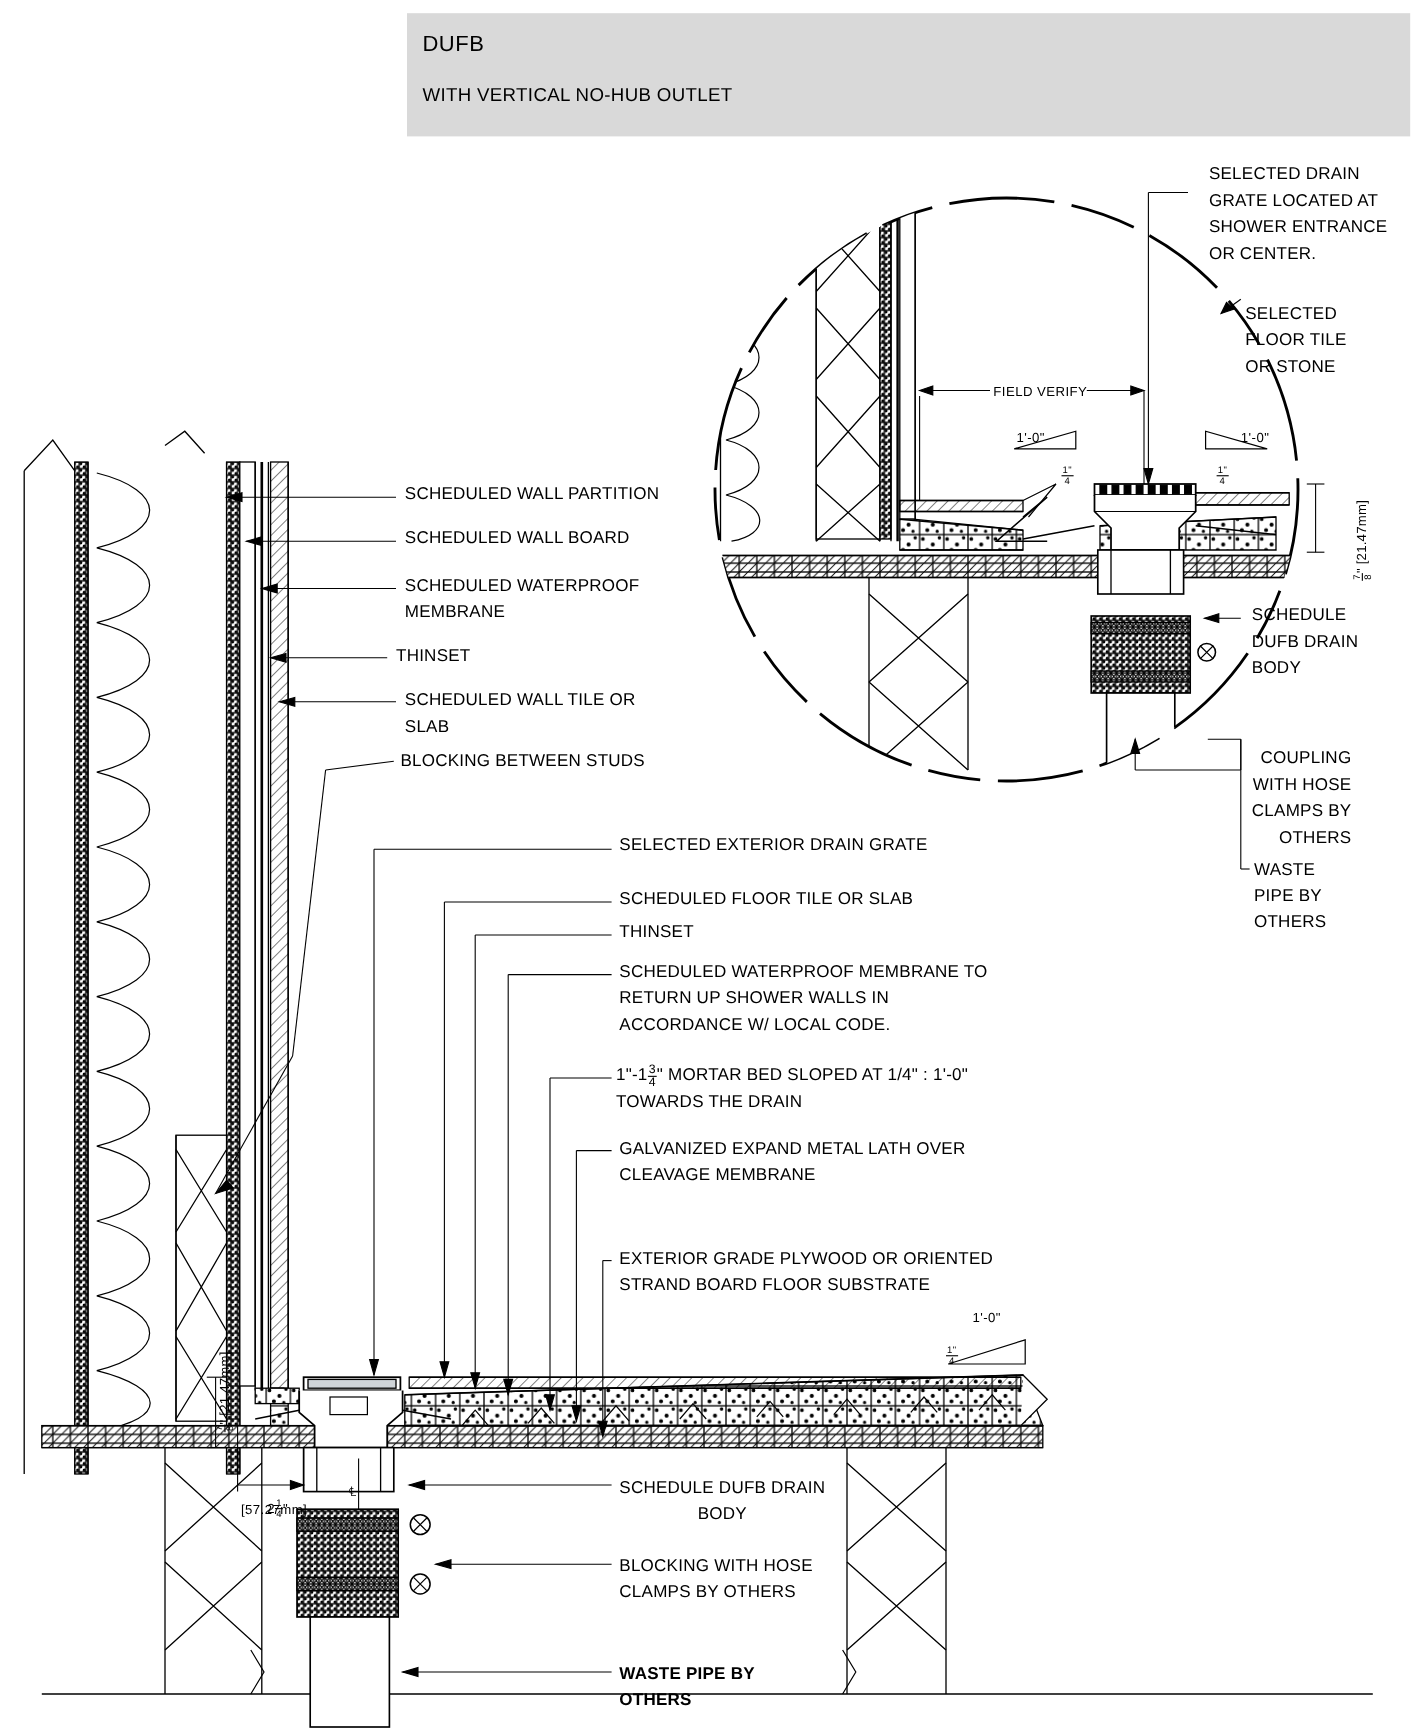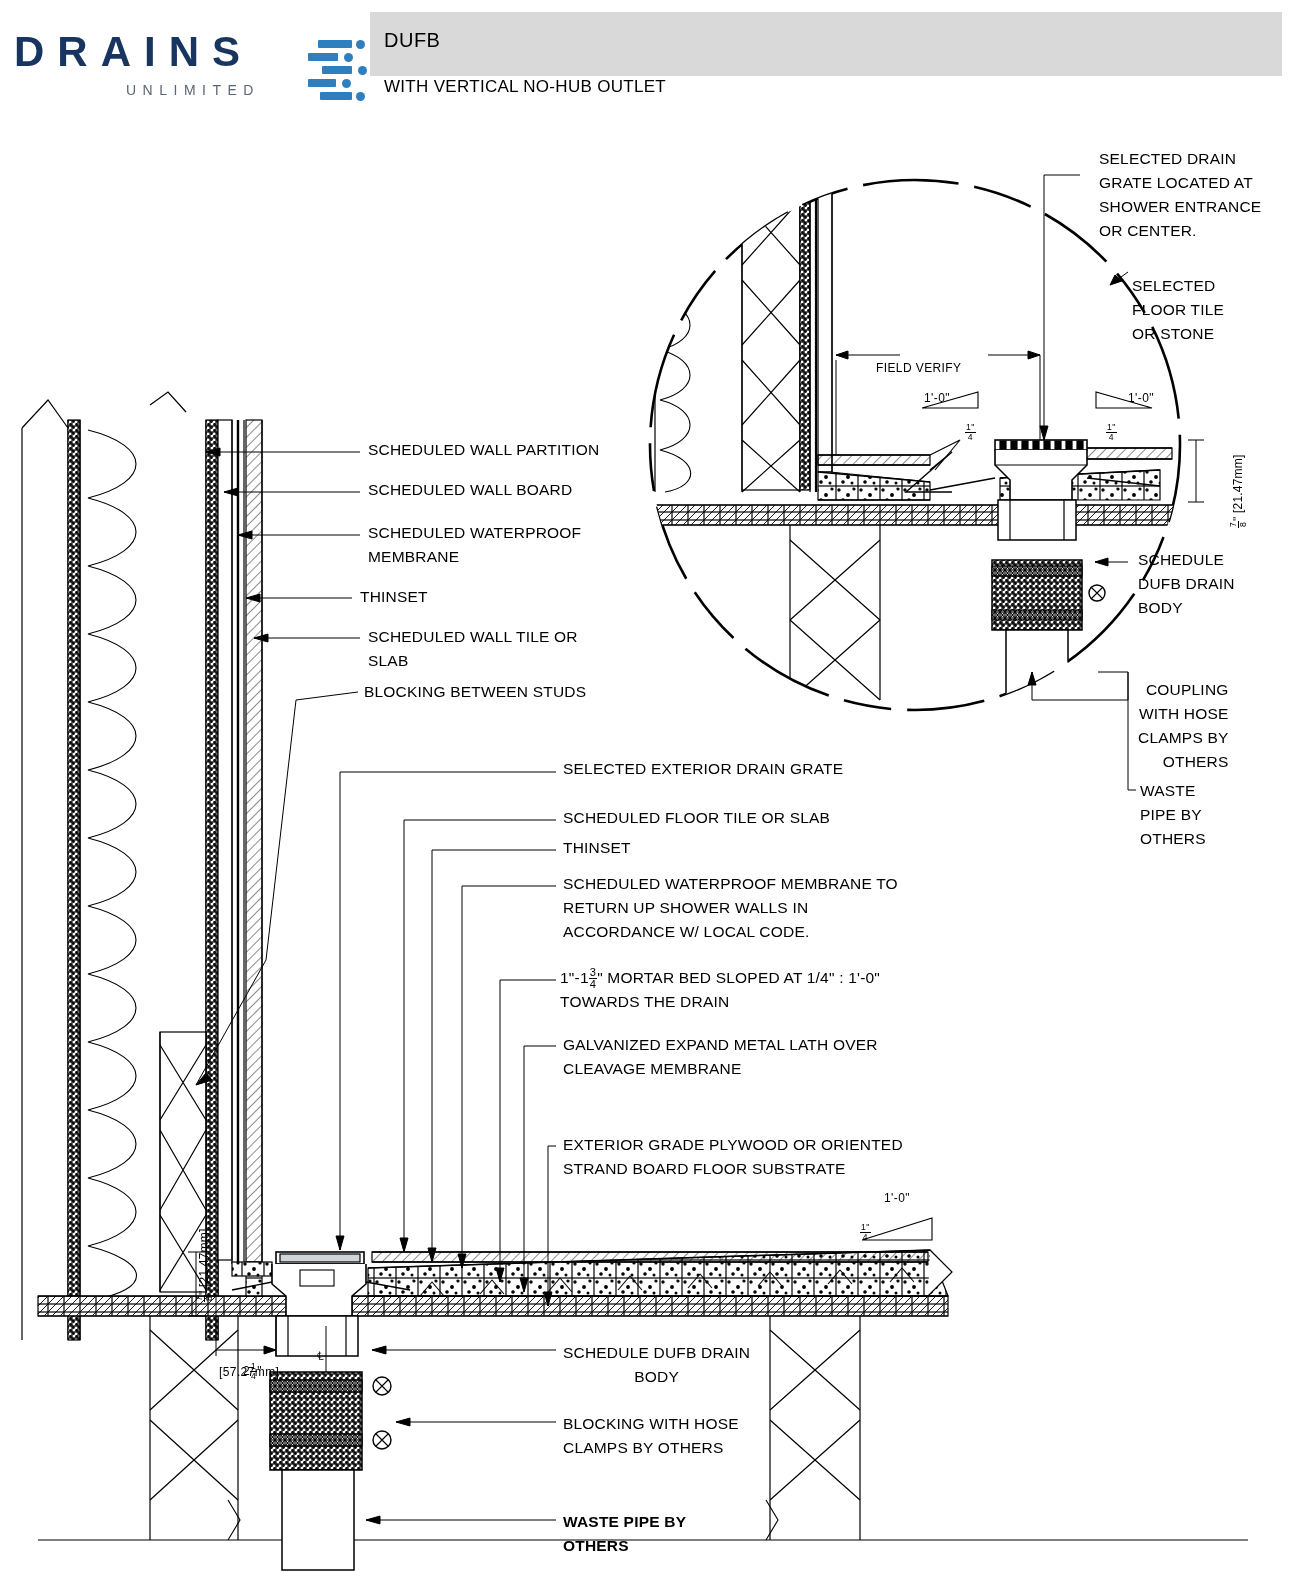--- a/index.html
+++ b/index.html
@@ -63,21 +63,21 @@
   .dot1 { position:absolute; left: 48px; top: 4px;  width: 9px; height: 9px; background:#2f7fbf; border-radius:50%;}
   .dot2 { position:absolute; left: 36px; top: 17px; width: 9px; height: 9px; background:#2f7fbf; border-radius:50%;}
   .dot3 { position:absolute; left: 50px; top: 30px; width: 9px; height: 9px; background:#2f7fbf; border-radius:50%;}
   .dot4 { position:absolute; left: 34px; top: 43px; width: 9px; height: 9px; background:#2f7fbf; border-radius:50%;}
   .dot5 { position:absolute; left: 48px; top: 56px; width: 9px; height: 9px; background:#2f7fbf; border-radius:50%;}
 
   .title-band {
     position: absolute;
     left: 370px; top: 12px;
     width: 912px;
-    height: 64px;
+    height: 112px;
     background: #d9d9d9;
   }
   .title-code {
     position: absolute;
     left: 14px; top: 17px;
     font-size: 20px;
     letter-spacing: 0.5px;
   }
   .title-l1 {
     position: absolute;
@@ -123,36 +123,20 @@
     line-height: 1;
     text-align: center;
   }
   .frac .n { display:block; border-bottom: 1px solid #000; padding: 0 1px;}
   .frac .d { display:block; padding: 0 1px;}
 </style>
 </head>
 <body>
 
 <div class="header">
-  <div class="logo-block">
-    <div class="logo-drains">DRAINS</div>
-    <div class="logo-unlimited">UNLIMITED</div>
-    <div class="logo-mark">
-      <div class="bar d1"></div>
-        <div class="bar d2"></div>
-        <div class="bar d3"></div>
-      <div class="bar d4"></div>
-        <div class="bar d5"></div>
-      <div class="dot1"></div>
-        <div class="dot2"></div>
-        <div class="dot3"></div>
-      <div class="dot4"></div>
-        <div class="dot5"></div>
-    </div>
-  </div>
   <div class="title-band">
     <div class="title-code">DUFB</div>
     <div class="title-l2">WITH VERTICAL NO-HUB OUTLET</div>
   </div>
 </div>
 
 <svg id="drawing" viewBox="0 0 1290 1572" xmlns="http://www.w3.org/2000/svg">
   <g fill="none" stroke="#000" stroke-width="1.2" shape-rendering="geometricPrecision">
 
     <defs>
@@ -475,21 +459,21 @@
 <div class="note" style="left:1138px; top:548px;">SCHEDULE
 DUFB DRAIN
 BODY</div>
 <div class="note" style="left:1138px; top:678px;text-align:right;">COUPLING
 WITH HOSE
 CLAMPS BY
 OTHERS</div>
 <div class="note" style="left:1140px; top:779px;">WASTE
 PIPE  BY
 OTHERS</div>
-<div class="note small" style="left:876px; top:344px;margin-top:12px;">FIELD VERIFY</div>
+<div class="note small" style="left:903px; top:344px;">FIELD VERIFY</div>
 
 <div class="note small" style="left:924px; top:386px;">1'-0"</div>
 <div class="note small" style="left:965px; top:396px;">
   <span class="frac"><span class="n">1"</span><span class="d">4</span></span>
 </div>
 <div class="note small" style="left:1128px; top:386px;">1'-0"</div>
 <div class="note small" style="left:1106px; top:396px;">
   <span class="frac"><span class="n">1"</span><span class="d">4</span></span>
 </div>
 

